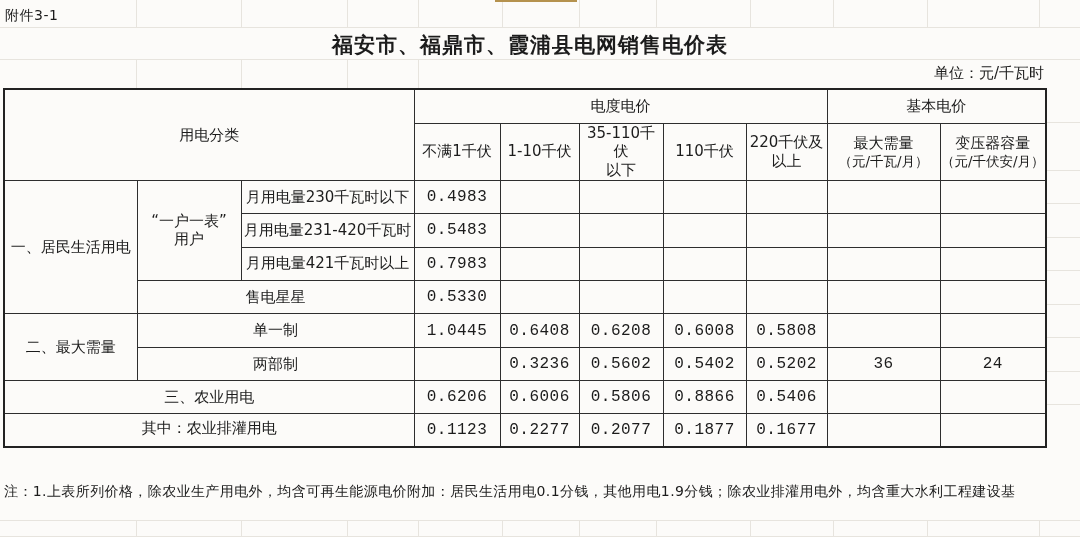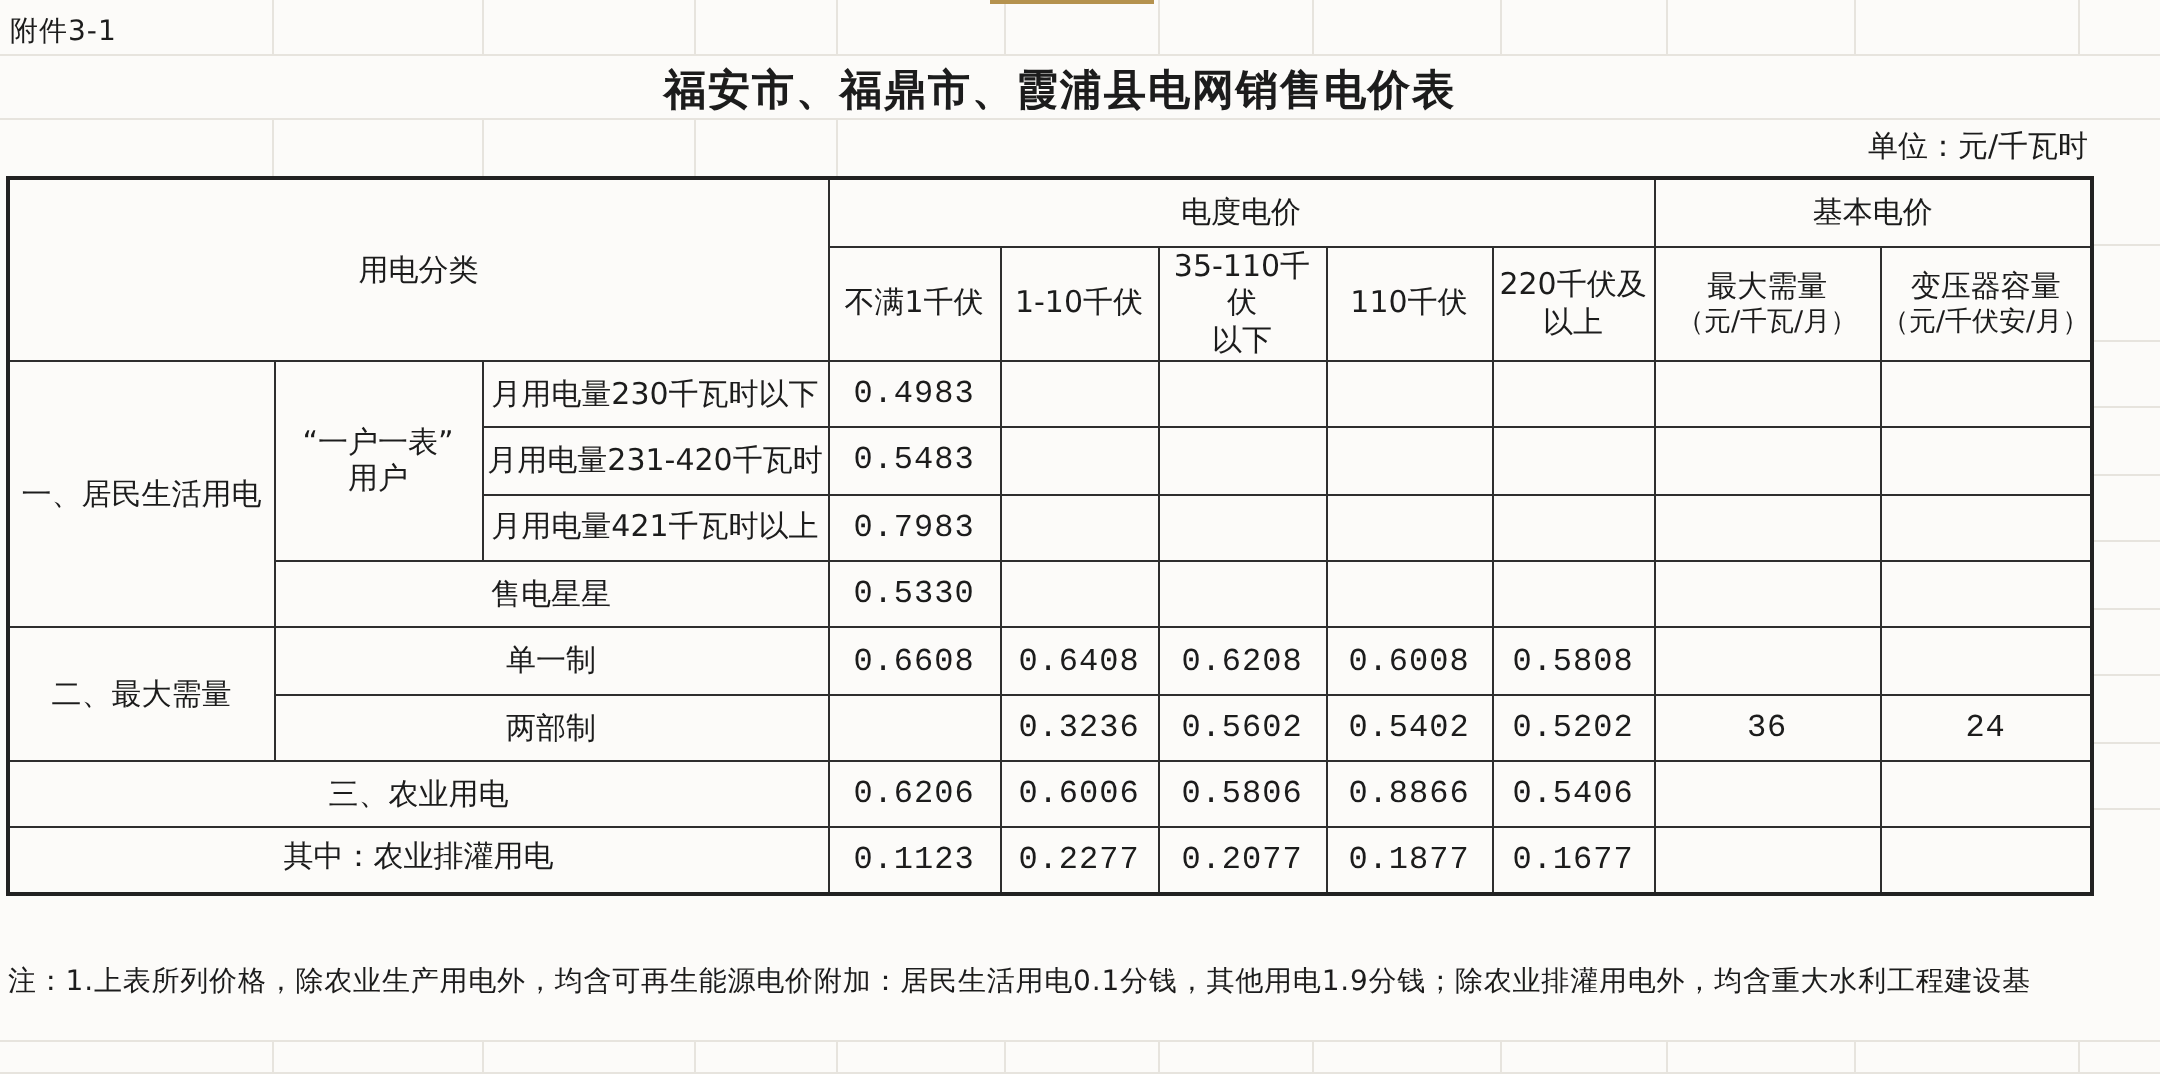--- a/index.html
+++ b/index.html
@@ -215,21 +215,21 @@
         <td></td>
         <td></td>
         <td></td>
         <td></td>
         <td></td>
         <td></td>
       </tr>
       <tr>
         <td rowspan="2" class="cat">二、最大需量</td>
         <td colspan="2" class="padlbl">单一制</td>
-        <td class="num">0.6608</td>
+        <td class="num">1.0445</td>
         <td class="num">0.6408</td>
         <td class="num">0.6208</td>
         <td class="num">0.6008</td>
         <td class="num">0.5808</td>
         <td></td>
         <td></td>
       </tr>
       <tr>
         <td colspan="2" class="padlbl">两部制</td>
         <td></td>

